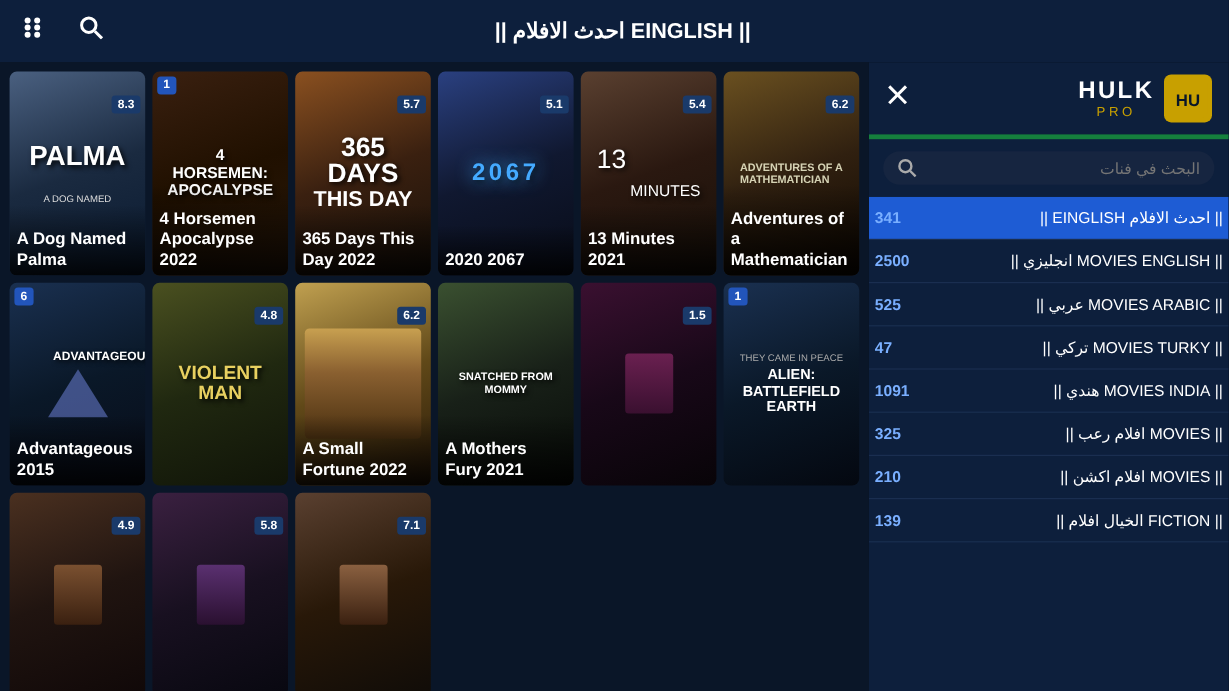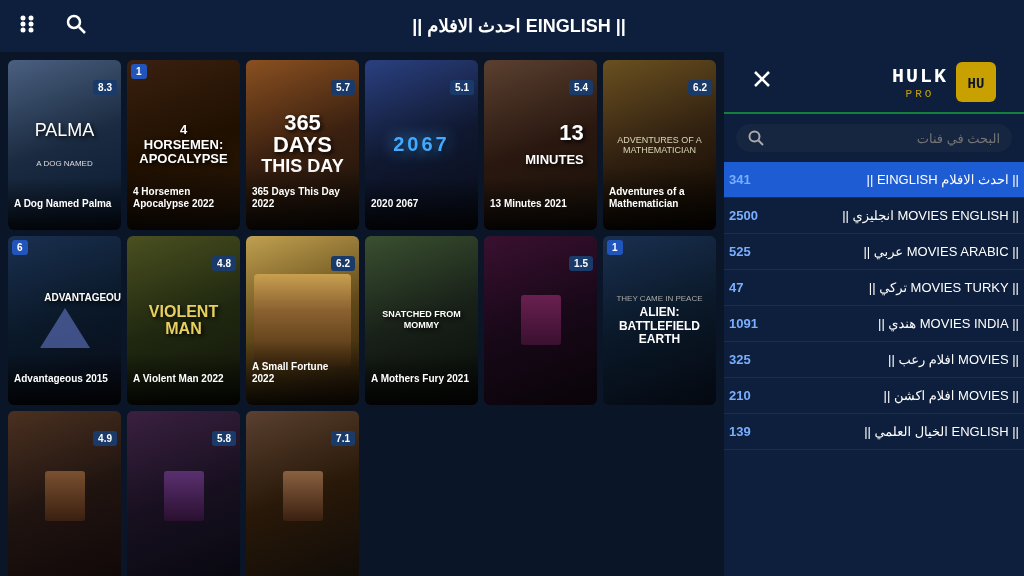--- a/index.html
+++ b/index.html
@@ -93,42 +93,41 @@
       font-weight: bold;
       padding: 2px 5px;
       border-radius: 3px;
     }
     .movie-title-overlay {
       position: absolute;
       bottom: 0;
       left: 0;
       right: 0;
       background: linear-gradient(transparent, rgba(0,0,0,0.85));
-      padding: 20px 6px 20px;
-      font-size: 10px;
+      padding: 20px 6px 5px;
+      font-size: 14px;
       font-weight: bold;
       color: #fff;
       line-height: 1.2;
     }
 
     
     .sidebar {
       width: 300px;
       background: #0d1f3c;
       display: flex;
       flex-direction: column;
       flex-shrink: 0;
     }
     .sidebar-header {
       display: flex;
       align-items: center;
       justify-content: space-between;
-      padding: 10px 28px;
-      border-bottom: 2px solid #15803d;
-      font-family: Liberation Mono, monospace;
+      padding: 10px 14px;
+      border-bottom: 4px solid #15803d;
     }
     .close-btn {
       background: none;
       border: none;
       color: #fff;
       font-size: 22px;
       cursor: pointer;
     }
     .brand {
       display: flex;
@@ -269,21 +268,21 @@
   <div style="width:60px"></div>
 </div>
 
 <div class="main-content">
 
   <div class="movie-area">
     <div class="movie-grid">
 
       <div class="movie-card card-palma">
         <div class="movie-text-content">
-          <div style="font-size:18px;font-weight:400;color:#fff;text-shadow:2px 2px 4px rgba(0,0,0,0.9);text-align:center;line-height:1;">PALMA</div>
+          <div style="font-size:23px;font-weight:700;color:#fff;text-shadow:2px 2px 4px rgba(0,0,0,0.9);text-align:center;line-height:1;">PALMA</div>
           <div style="font-size:8px;color:#ddd;text-align:center;margin-top:20px;">A DOG NAMED</div>
 
         </div>
         <div class="movie-rating">8.3</div>
         <div class="movie-title-overlay">A Dog Named Palma</div>
       </div>
 
       <div class="movie-card card-horsemen">
         <div class="movie-text-content">
           <div style="font-size:13px;font-weight:900;color:#fff;text-shadow:2px 2px 4px rgba(0,0,0,0.9);text-align:center;line-height:1.1;">4<br>HORSEMEN:<br>APOCALYPSE</div>
@@ -304,50 +303,49 @@
       <div class="movie-card card-2067">
         <div class="movie-text-content">
           <div style="font-size:20px;font-weight:900;color:#4af;text-shadow:0 0 15px #4af,2px 2px 4px rgba(0,0,0,0.9);text-align:center;letter-spacing:3px;">2067</div>
         </div>
         <div class="movie-rating">5.1</div>
         <div class="movie-title-overlay">2020 2067</div>
       </div>
 
       <div class="movie-card card-13min">
         <div class="movie-text-content">
-          <div style="font-size:22px;font-weight:700;color:#fff;text-shadow:2px 2px 4px rgba(0,0,0,0.9);text-align:right;line-height:1.1;">13<br><span style="font-size:13px;margin-left:28px;">MINUTES</span></div>
+          <div style="font-size:22px;font-weight:400;color:#fff;text-shadow:2px 2px 4px rgba(0,0,0,0.9);text-align:left;line-height:1.1;">13<br><span style="font-size:13px;margin-left:28px;">MINUTES</span></div>
         </div>
         <div class="movie-rating">5.4</div>
         <div class="movie-title-overlay">13 Minutes 2021</div>
       </div>
 
       <div class="movie-card card-adventures">
         <div class="movie-text-content">
-          <div style="font-size:9px;font-weight:normal;color:#ffd;text-align:center;opacity:0.8;">ADVENTURES OF A<br>MATHEMATICIAN</div>
+          <div style="font-size:9px;font-weight:bold;color:#ffd;opacity:0.8;">ADVENTURES OF A<br>MATHEMATICIAN</div>
         </div>
         <div class="movie-rating">6.2</div>
         <div class="movie-title-overlay">Adventures of a Mathematician</div>
       </div>
 
       <div class="movie-card card-advantageous">
         <div class="movie-text-content">
           <div style="font-size:10px;font-weight:900;color:#fff;text-align:center;text-shadow:2px 2px 4px rgba(0,0,0,0.9);margin-left:43px;">ADVANTAGEOUS</div>
 
           <div style="width:0;height:0;border-left:25px solid transparent;border-right:25px solid transparent;border-bottom:40px solid rgba(100,120,200,0.6);margin-top:5px;"></div>
         </div>
         <div class="movie-badge">6</div>
         <div class="movie-title-overlay">Advantageous 2015</div>
       </div>
 
       <div class="movie-card card-violent">
         <div class="movie-text-content">
           <div style="font-size:16px;font-weight:900;color:#e8d060;text-shadow:2px 2px 4px rgba(0,0,0,0.9);text-align:center;line-height:1.1;">VIOLENT<br>MAN</div>
         </div>
         <div class="movie-rating">4.8</div>
-        <div class="movie-title-overlay">A Violent Man 2022</div>
       </div>
 
       <div class="movie-card card-small">
         <div class="movie-text-content">
 
           <div style="width:100%;height:60%;background:linear-gradient(180deg,#c8a050 0%,#8a6030 40%,#4a3010 100%);border-radius:4px;"></div>
         </div>
         <div class="movie-rating">6.2</div>
         <div class="movie-title-overlay">A Small Fortune 2022</div>
       </div>
@@ -454,18 +452,18 @@
       <div class="channel-item">
         <span class="channel-count">325</span>
         <span class="channel-name">|| MOVIES افلام رعب ||</span>
       </div>
       <div class="channel-item">
         <span class="channel-count">210</span>
         <span class="channel-name">|| MOVIES افلام اكشن ||</span>
       </div>
       <div class="channel-item">
         <span class="channel-count">139</span>
-        <span class="channel-name">|| ENGLISH الخيال العلمي ||</span>
+        <span class="channel-name">|| FICTION الخيال افلام ||</span>
       </div>
     </div>
   </div>
 
 </div>
 
 </body></html>

